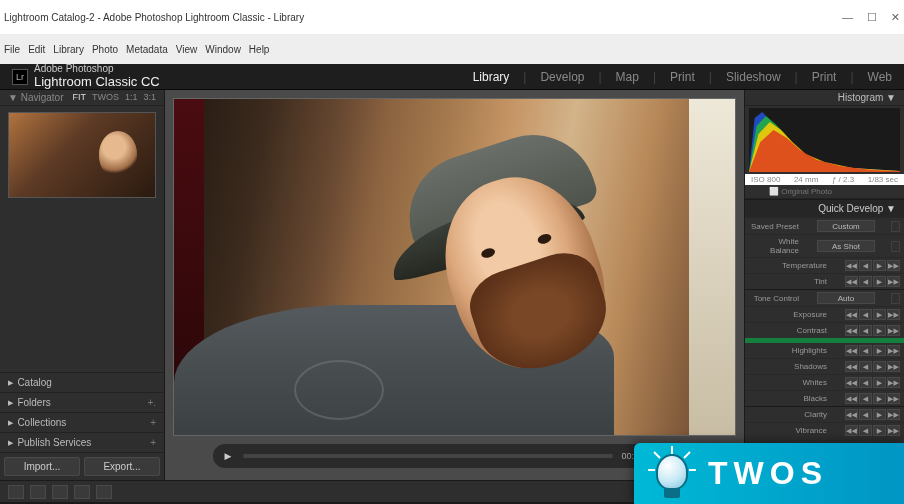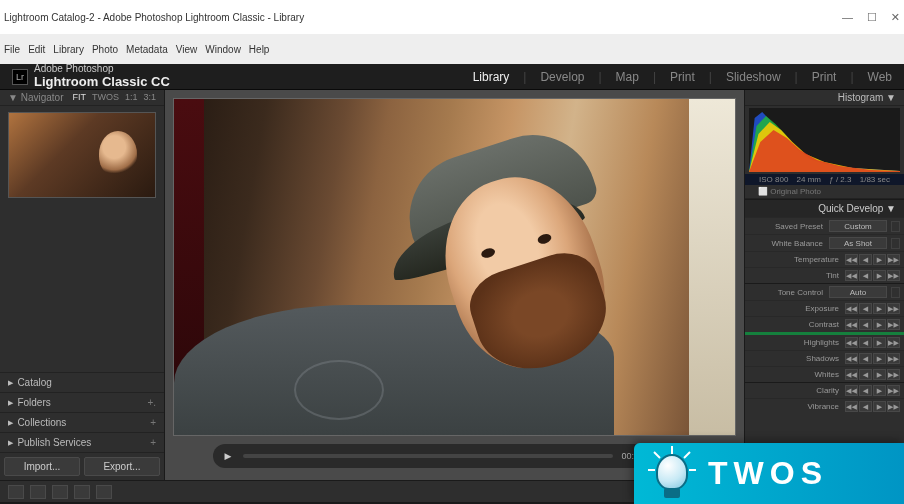--- a/index.html
+++ b/index.html
@@ -5,21 +5,21 @@
 *{box-sizing:border-box;margin:0;padding:0;font-family:"Segoe UI",Arial,sans-serif}
 body{width:904px;height:504px;background:#1a1a1a;overflow:hidden;position:relative}
 .titlebar{height:34px;background:#fff;color:#333;font-size:10px;display:flex;align-items:center;padding:0 4px;justify-content:space-between}
 .titlebar-right{display:flex;gap:14px;font-size:11px;color:#666}
 .menubar{height:16px;background:#eee;color:#333;font-size:10px;display:flex;align-items:center;padding:15px 4px;gap:8px}
 .menubar span{cursor:pointer}
 .topbar{height:26px;background:#1e1e1e;display:flex;align-items:center;padding:0 12px;justify-content:space-between;border-bottom:1px solid #0a0a0a}
 .brand{display:flex;align-items:center;gap:6px}
 .brand-badge{width:16px;height:16px;background:#000000;border:1px solid #555;display:flex;align-items:center;justify-content:center;font-size:9px;color:#aaa}
 .brand-txt{font-size:10px;color:#ccc;line-height:1}
-.brand-main{font-size:13px;color:#eee;font-weight:700}
+.brand-main{font-size:13px;color:#eee;font-weight:400}
 .modules{display:flex;gap:14px;font-size:12px;color:#888}
 .modules .mod{cursor:pointer;white-space:nowrap}
 .modules .mod.active{color:#eee}
 .modules .sep{color:#444}
 .workspace{display:flex;height:390px}
 .left{width:165px;background:#2e2e2e;display:flex;flex-direction:column;border-right:1px solid #1a1a1a}
 .nav-head{display:flex;justify-content:space-between;padding:2px 8px;font-size:10px;color:#888;border-bottom:1px solid #222}
 .nav-opts{display:flex;gap:6px;font-size:9px}
 .thumb{margin:6px 8px;height:86px;background:linear-gradient(135deg,#b0733f 0%,#5d3a24 40%,#2a1a10 100%);border:1px solid #555;position:relative}
 .thumb::after{content:"";position:absolute;right:18px;top:18px;width:38px;height:46px;background:radial-gradient(circle at 40% 35%,#e6b98f 30%,#a06e48 60%,transparent 70%);border-radius:50% 50% 45% 45%}
@@ -43,24 +43,24 @@
 .shirt{position:absolute;left:0;bottom:0;width:440px;height:130px;background:linear-gradient(180deg,#545a5d,#3b4142);border-radius:40% 30% 0 0/60% 40% 0 0}
 .shirt-logo{position:absolute;left:120px;bottom:15px;width:90px;height:60px;border:2px solid #8a9096;border-radius:50%;opacity:.35}
 .playbar{height:24px;background:#2a2a2a;margin:8px 40px 4px;border-radius:12px;display:flex;align-items:center;padding:0 8px;gap:8px}
 .pbtn{width:14px;height:14px;display:flex;align-items:center;justify-content:center;color:#ccc;font-size:9px;cursor:pointer}
 .ptrack{flex:1;height:4px;background:#444;border-radius:2px}
 .ptime{font-size:9px;color:#aaa}
 .right{width:160px;background:#2e2e2e;display:flex;flex-direction:column;font-size:9px;color:#aaa;border-left:1px solid #1a1a1a}
 .rhead{text-align:right;padding:2px 8px;font-size:10px;color:#bbb;border-bottom:1px solid #222}
 .histo{height:64px;margin:2px 4px;background:#1a1a1a;position:relative;overflow:hidden}
 .histo svg{width:100%;height:100%}
-.meta{display:flex;justify-content:space-between;padding:1px 14px;font-size:8px;color:#888;background:#0f172a}
-.origphoto{padding:2px 13px;font-size:8px;color:#777;border-bottom:1px solid #222}
+.meta{display:flex;justify-content:space-between;padding:1px 6px;font-size:8px;color:#888;background:#ffffff}
+.origphoto{padding:2px 24px;font-size:8px;color:#777;border-bottom:1px solid #222}
 .qd{text-align:right;padding:3px 8px;font-size:10px;color:#ccc;background:#262626;border-top:1px solid #1a1a1a}
-.qdrow{display:flex;align-items:center;padding:2px 4px;gap:4px;border-top:1px solid #282828}
+.qdrow{display:flex;align-items:center;padding:2px 4px;gap:16px;border-top:1px solid #282828}
 .qdlabel{flex:1;text-align:right;font-size:8px;color:#999;padding-right:2px}
 .qdsel{width:58px;height:12px;background:#3a3a3a;font-size:8px;color:#bbb;text-align:center;line-height:12px;border:1px solid #484848}
 .qdbtns{display:flex;gap:1px}
 .qb{width:13px;height:11px;background:#3a3a3a;border:1px solid #484848;font-size:7px;color:#999;text-align:center;line-height:9px;cursor:pointer}
 .qdend{width:9px;height:11px;background:#303030;border:1px solid #404040}
 .toolbar{height:22px;background:#2e2e2e;border-top:1px solid #1a1a1a;display:flex;align-items:center;padding:0 8px;gap:6px}
 .tbicon{width:16px;height:14px;background:#3a3a3a;border:1px solid #4a4a4a;cursor:pointer}
 .overlay{position:absolute;right:0;bottom:0;width:270px;height:61px;background:linear-gradient(90deg,#00b9d6,#0095c4);display:flex;align-items:center;border-radius:6px 0 0 0;box-shadow:-2px -2px 10px rgba(0,0,0,.4)}
 .bulb{width:60px;height:60px;margin-left:8px;position:relative}
 .bulb-core{position:absolute;left:14px;top:10px;width:32px;height:36px;background:radial-gradient(circle at 35% 30%,#fff,#c7e9f5 55%,#7ec5df);border-radius:50% 50% 42% 42%;border:2px solid #0a6d86}
@@ -247,40 +247,49 @@
     <div class="qdrow">
       <span class="qdlabel">Contrast</span>
       <div class="qdbtns">
           <span class="qb">◀◀</span>
           <span class="qb">◀</span>
           <span class="qb">▶</span>
           <span class="qb">▶▶</span>
         </div>
     </div>
 
-    <div class="qdrow" style="border-top:3px solid #15803d">
+    <div class="qdrow" style="border-top:5px solid #15803d">
       <span class="qdlabel">Highlights</span>
       <div class="qdbtns">
           <span class="qb">◀◀</span>
           <span class="qb">◀</span>
           <span class="qb">▶</span>
           <span class="qb">▶▶</span>
         </div>
     </div>
     <div class="qdrow">
       <span class="qdlabel">Shadows</span>
       <div class="qdbtns">
           <span class="qb">◀◀</span>
           <span class="qb">◀</span>
           <span class="qb">▶</span>
           <span class="qb">▶▶</span>
         </div>
     </div>
     <div class="qdrow">
       <span class="qdlabel">Whites</span>
+      <div class="qdbtns">
+          <span class="qb">◀◀</span>
+          <span class="qb">◀</span>
+          <span class="qb">▶</span>
+          <span class="qb">▶▶</span>
+        </div>
+    </div>
+    <div class="qdrow">
+      <span class="qdlabel">Blacks</span>
       <div class="qdbtns">
           <span class="qb">◀◀</span>
           <span class="qb">◀</span>
           <span class="qb">▶</span>
           <span class="qb">▶▶</span>
         </div>
     </div>
 
     <div class="qdrow" style="border-top:1px solid #1a1a1a">
       <span class="qdlabel">Clarity</span>

